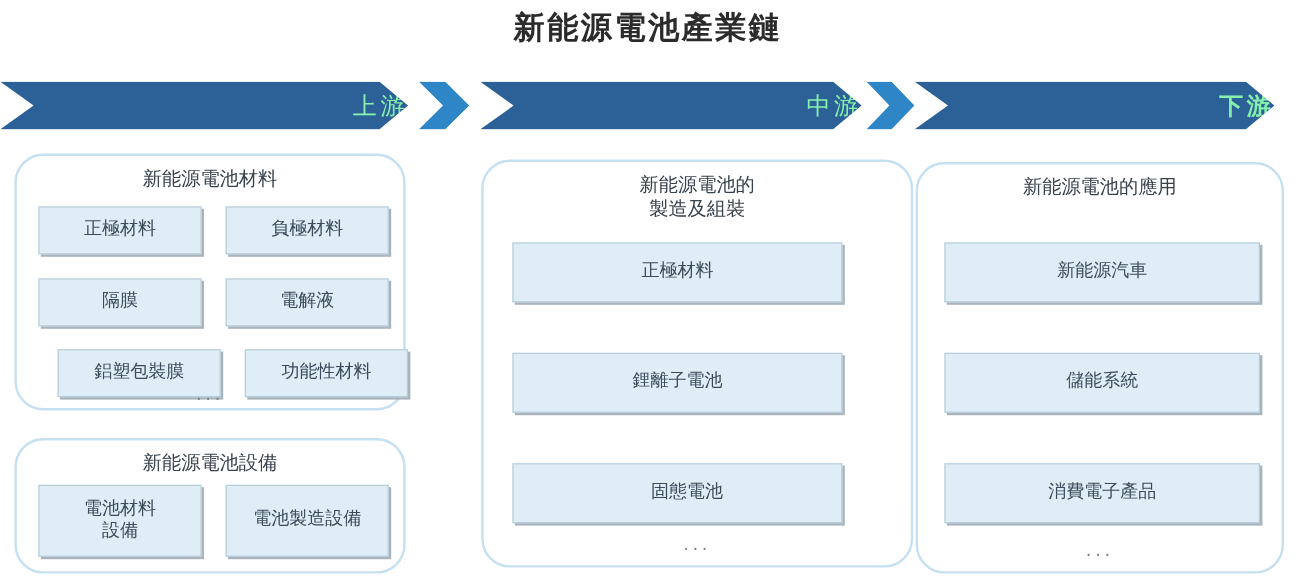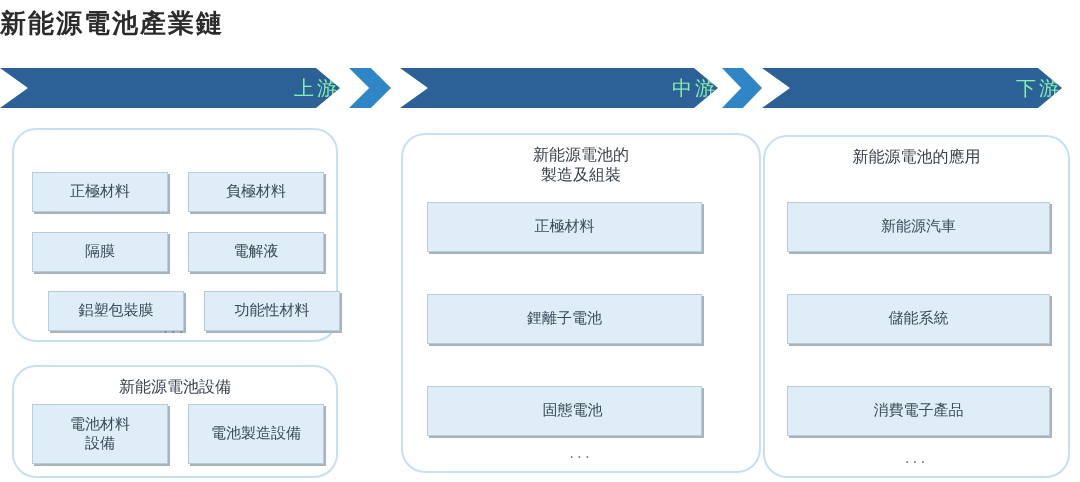--- a/index.html
+++ b/index.html
@@ -6,35 +6,35 @@
   html, body { background: #ffffff; }
   body {
     font-family: "Liberation Serif", "DejaVu Serif", serif;
     width: 1080px; height: 482px; overflow: hidden;
   }
   .stage {
     position: relative; width: 1080px; height: 482px; background: #ffffff;
   }
   .diagram-title {
     position: absolute; top: 6px; left: 0; width: 100%;
-    text-align: left; font-family: "Liberation Sans", "DejaVu Sans", sans-serif;
+    text-align: center; font-family: "Liberation Sans", "DejaVu Sans", sans-serif;
     font-weight: 700; font-size: 26px; color: #2b2b2b; letter-spacing: 2px;
   }
   
   .banner {
     position: absolute; top: 68px; height: 40px;
     background: #2b6196;
     display: flex; align-items: center; justify-content: flex-end;
     color: #86efac; font-size: 20px; letter-spacing: 3px;
     clip-path: polygon(0 0, calc(100% - 24px) 0, 100% 50%, calc(100% - 24px) 100%, 0 100%, 28px 50%);
     filter: drop-shadow(2px 3px 2px rgba(90,100,115,0.45));
   }
   .banner-1 { left: 0;     width: 340px; }
   .banner-2 { left: 400px; width: 318px; }
-  .banner-3 { left: 762px; width: 300px; }
+  .banner-3 { left: 762px; width: 300px; font-weight: bold; }
   .chevron {
     position: absolute; top: 68px; height: 40px; width: 42px;
     background: #2e86c6;
     clip-path: polygon(0 0, 52% 0, 100% 50%, 52% 100%, 0 100%, 48% 50%);
     filter: drop-shadow(2px 3px 2px rgba(90,100,115,0.45));
   }
   .chevron-1 { left: 349px; }
   .chevron-2 { left: 722px; width: 40px; }
   
   .container {
@@ -91,20 +91,21 @@
   <div class="chevron chevron-1"></div>
   <div class="banner banner-2">
     <span>中游</span>
   </div>
   <div class="chevron chevron-2"></div>
   <div class="banner banner-3">
     <span>下游</span>
   </div>
 
   <div class="container container-a">
+    <div class="group-title">新能源電池材料</div>
     <div class="node a-c2 a-r1">負極材料</div>
     <div class="node a-c1 a-r1">正極材料</div>
     <div class="node a-c1 a-r2">隔膜</div>
     <div class="node a-c2 a-r2">電解液</div>
     <div class="node a-c1 a-r3">鋁塑包裝膜</div>
     <div class="node a-c2 a-r3">功能性材料</div>
     <div class="ellipsis">...</div>
   </div>
 
   <div class="container container-b">

